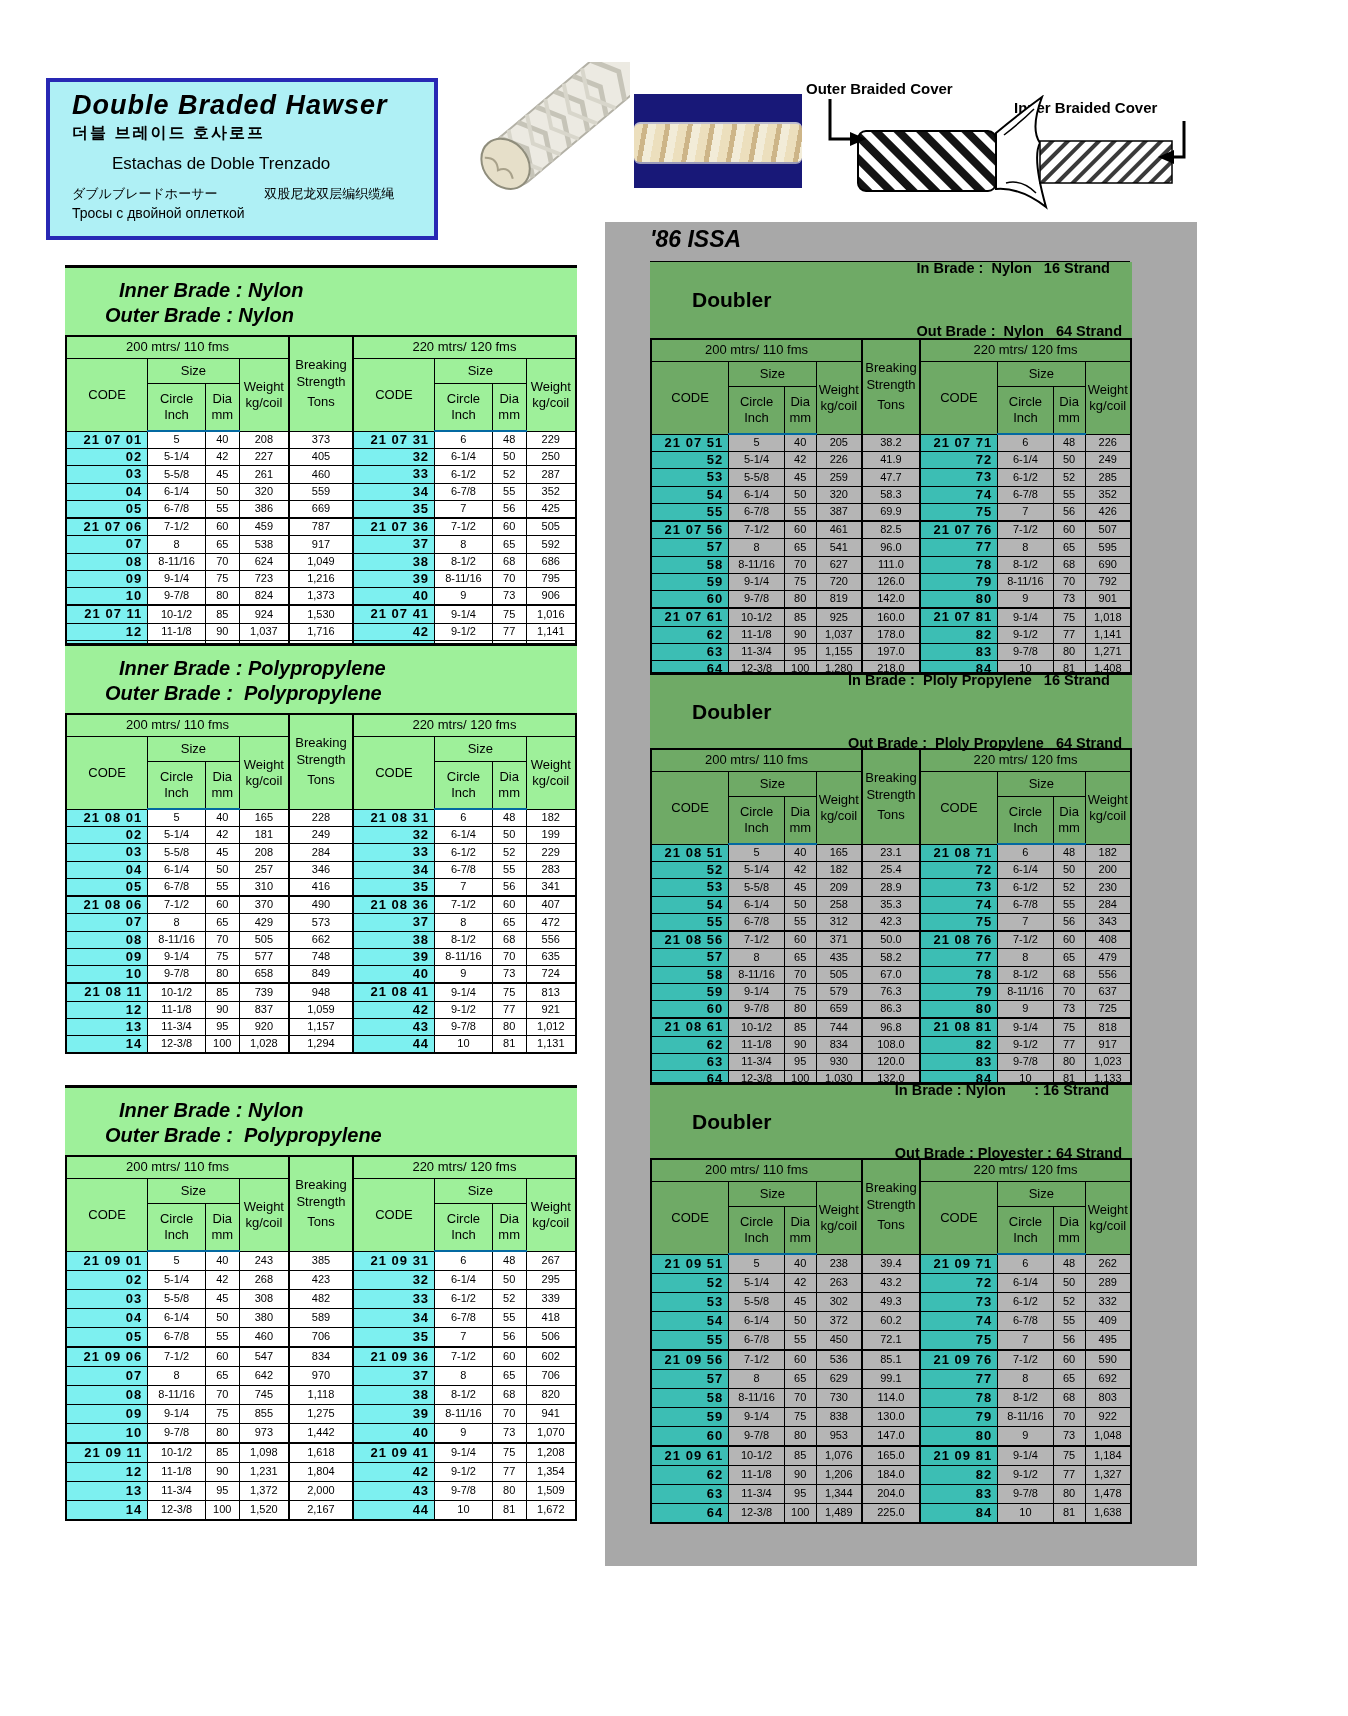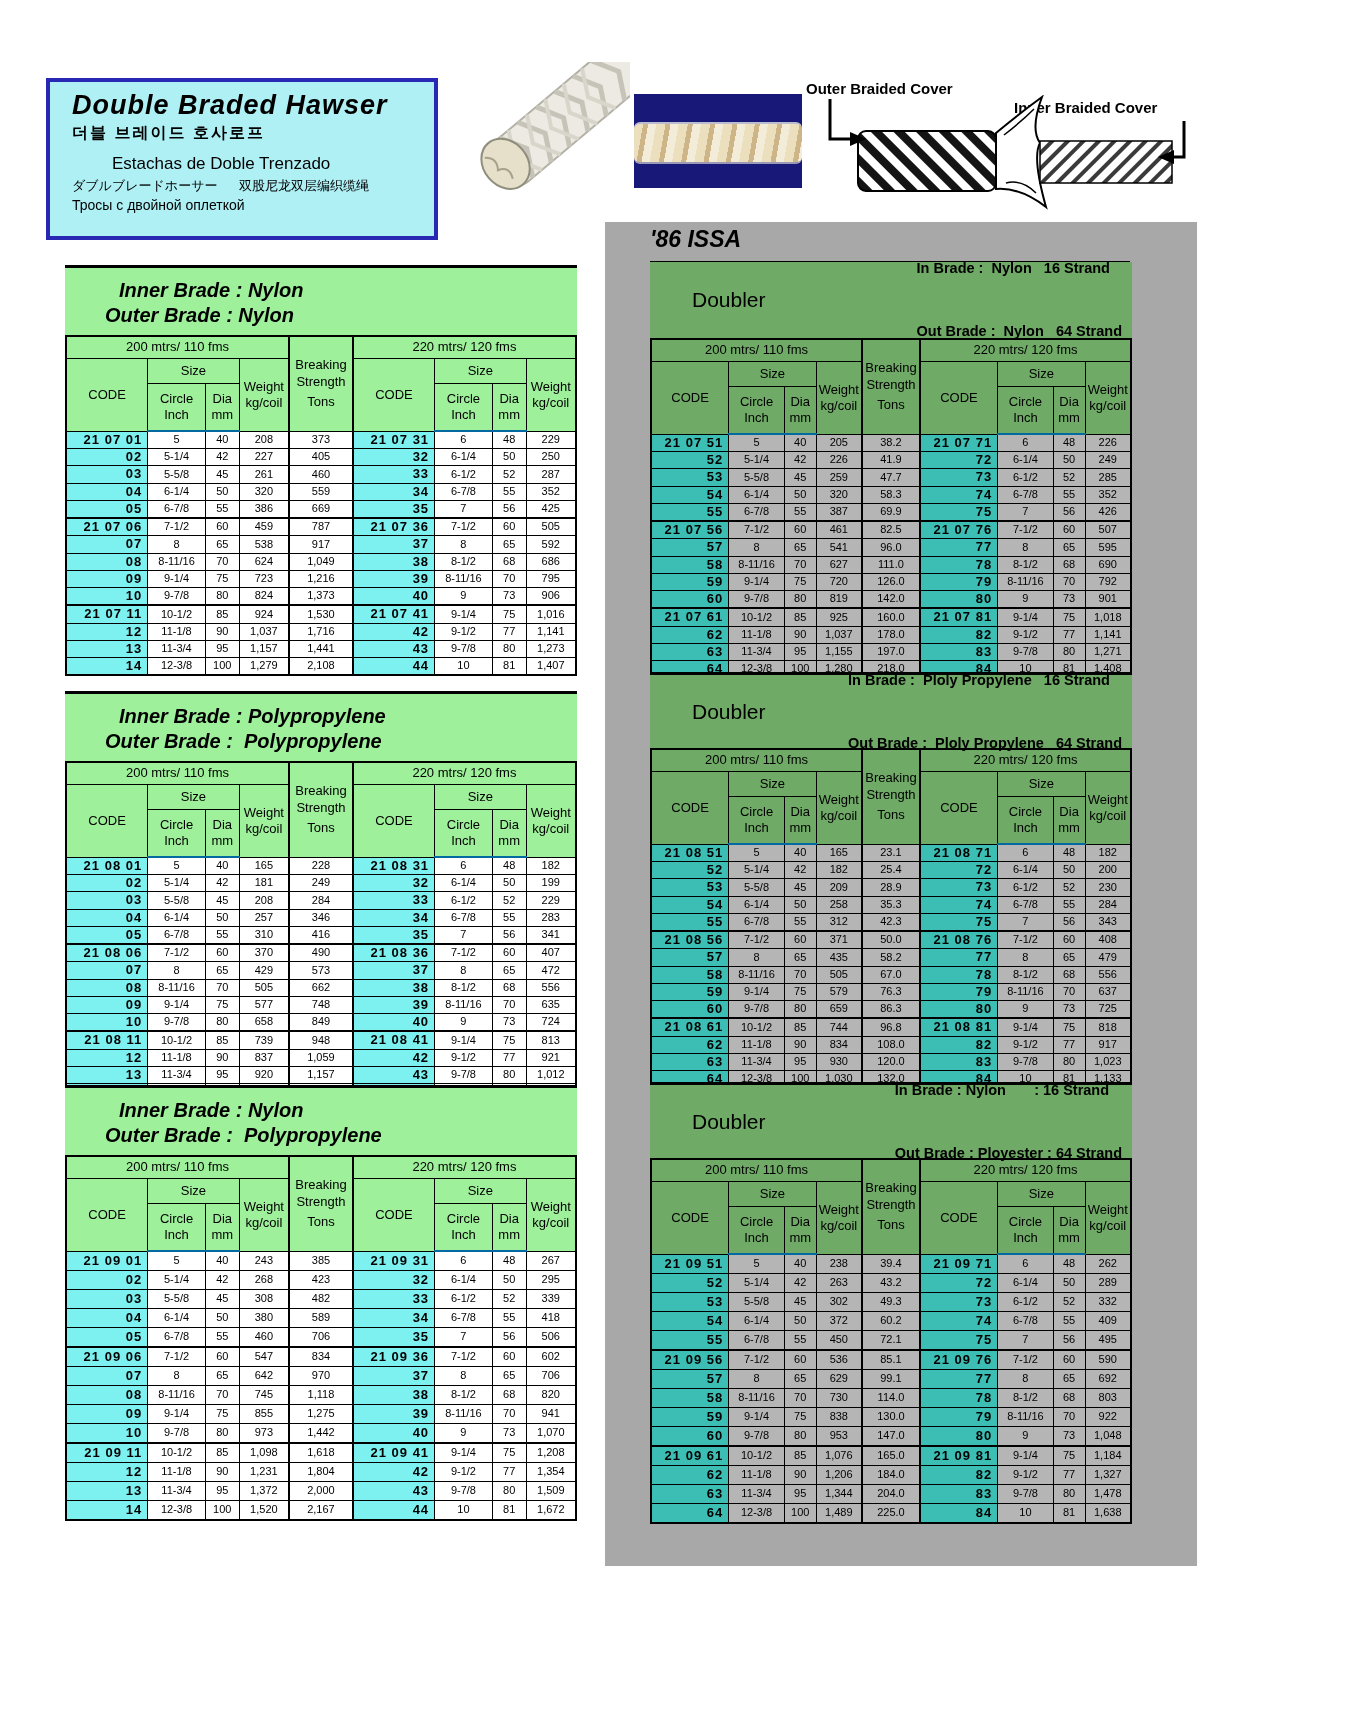--- a/index.html
+++ b/index.html
@@ -11,21 +11,21 @@
   .abs{position:absolute;}
 
   
   .title-box{
     left:46px;top:78px;width:362px;height:146px;
     background:#aff0f5;border:4px solid #2828b4;padding:8px 0 0 22px;box-sizing:content-box;
   }
   .tb-l1{font-size:27px;font-weight:bold;font-style:italic;letter-spacing:1px;}
   .tb-l2{font-size:16px;font-weight:bold;margin-top:2px;letter-spacing:2px;}
   .tb-l3{font-size:17px;margin-top:10px;margin-left:40px;}
-  .tb-l4{font-size:13px;margin-top:3px;white-space:pre;}
+  .tb-l4{font-size:13px;margin-top:11px;white-space:pre;font-family:Liberation Mono, monospace;}
   .tb-l5{font-size:14px;margin-top:2px;}
 
   
   .photo2{
     left:634px;top:94px;width:168px;height:94px;background:#181878;
   }
   .photo2 .rope{
     position:absolute;left:0;top:28px;height:38px;width:168px;border-radius:6px;
     background:repeating-linear-gradient(100deg,#ecdfbd 0 9px,#cdb588 9px 14px,#f2ecd8 14px 22px);
     border-top:2px solid #bcbcd0;border-bottom:2px solid #9a9ab8;
@@ -44,21 +44,21 @@
   .card-l{--hdr:#9ef09a;--cellbg:#ffffff;--codebg:#7df0f0;width:512px;}
   .card-r{--hdr:#6faa66;--cellbg:#b5b5b5;--codebg:#3cbeb4;width:482px;}
 
   .band{background:var(--hdr);border-top:3px solid #000;}
   .band-l{height:70px;padding:10px 0 0 40px;box-sizing:border-box;}
   .band-line{font-size:20px;font-weight:bold;font-style:italic;line-height:25px;white-space:pre;}
   .band-line.ind{text-indent:14px;}
 
   .band-r{height:76px;display:flex;align-items:center;box-sizing:border-box;}
   .band-r.no-top{border-top:none;}
-  .doubler-label{font-size:21px;font-weight:normal;padding-left:42px;}
+  .doubler-label{font-size:21px;font-weight:bold;padding-left:42px;}
   .spec-lines{margin-left:auto;padding-right:10px;font-size:14.5px;font-weight:bold;line-height:21px;white-space:pre;}
 
   
   table.dtable{border-collapse:collapse;table-layout:fixed;border:2px solid #000;background:var(--cellbg);}
   .dtable td{border:1px solid #000;text-align:center;padding:0;overflow:hidden;white-space:nowrap;font-size:11px;line-height:1.25;}
   .dtable thead td{background:var(--hdr);font-size:13px;}
   .hrow1 td{height:21px;}
   .hrow2 td.sz{height:24px;}
   .hrow3 td{height:46px;}
   td.bs-h{border-left:2px solid #000;border-right:2px solid #000;}
@@ -343,21 +343,21 @@
           <td>2,108</td>
           <td>44</td>
           <td>10</td>
           <td>81</td>
           <td>1,407</td>
         </tr>
       </tbody>
   </table>
 </div>
 
-<div class="card card-l" style="left:65px;top:691px">
+<div class="card card-l" style="left:65px;top:643px">
   <div class="band band-l">
     <div class="band-line ind">Inner Brade : Polypropylene</div>
     <div class="band-line">Outer Brade :  Polypropylene</div>
   </div>
   <table class="dtable">
     <colgroup>
         <col style="width:82px">
         <col style="width:58px">
         <col style="width:34px">
         <col style="width:50px">

